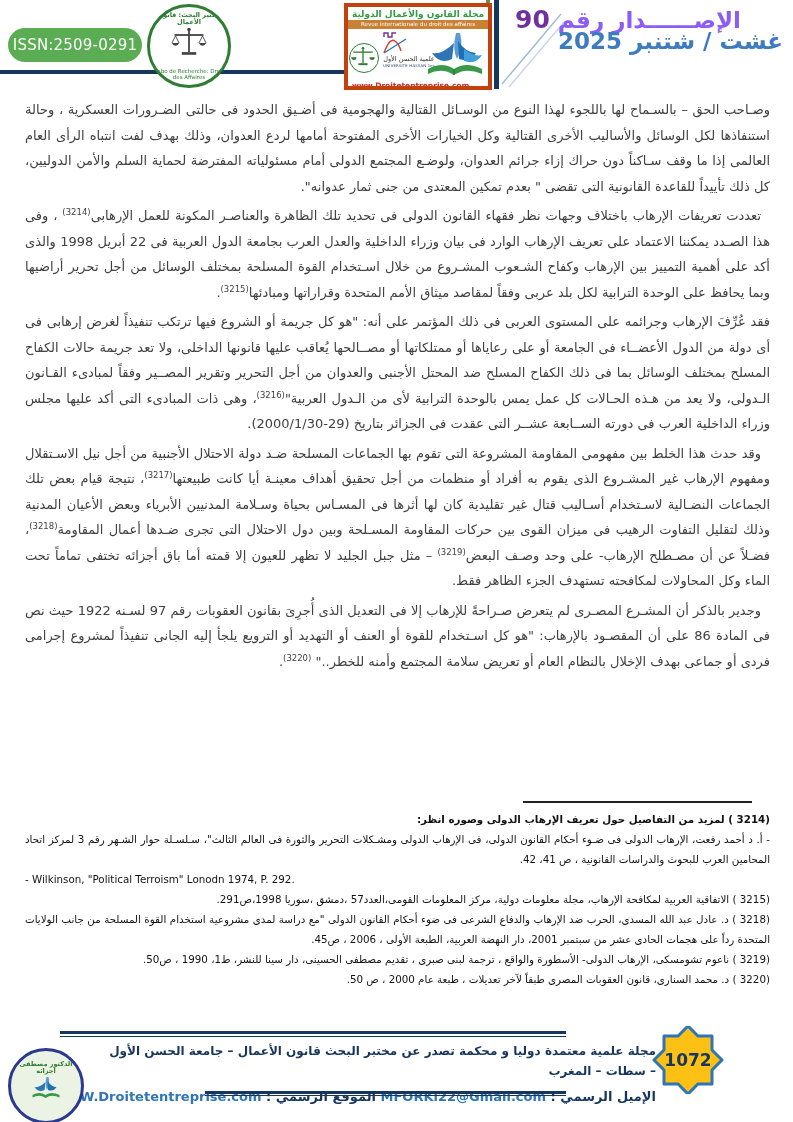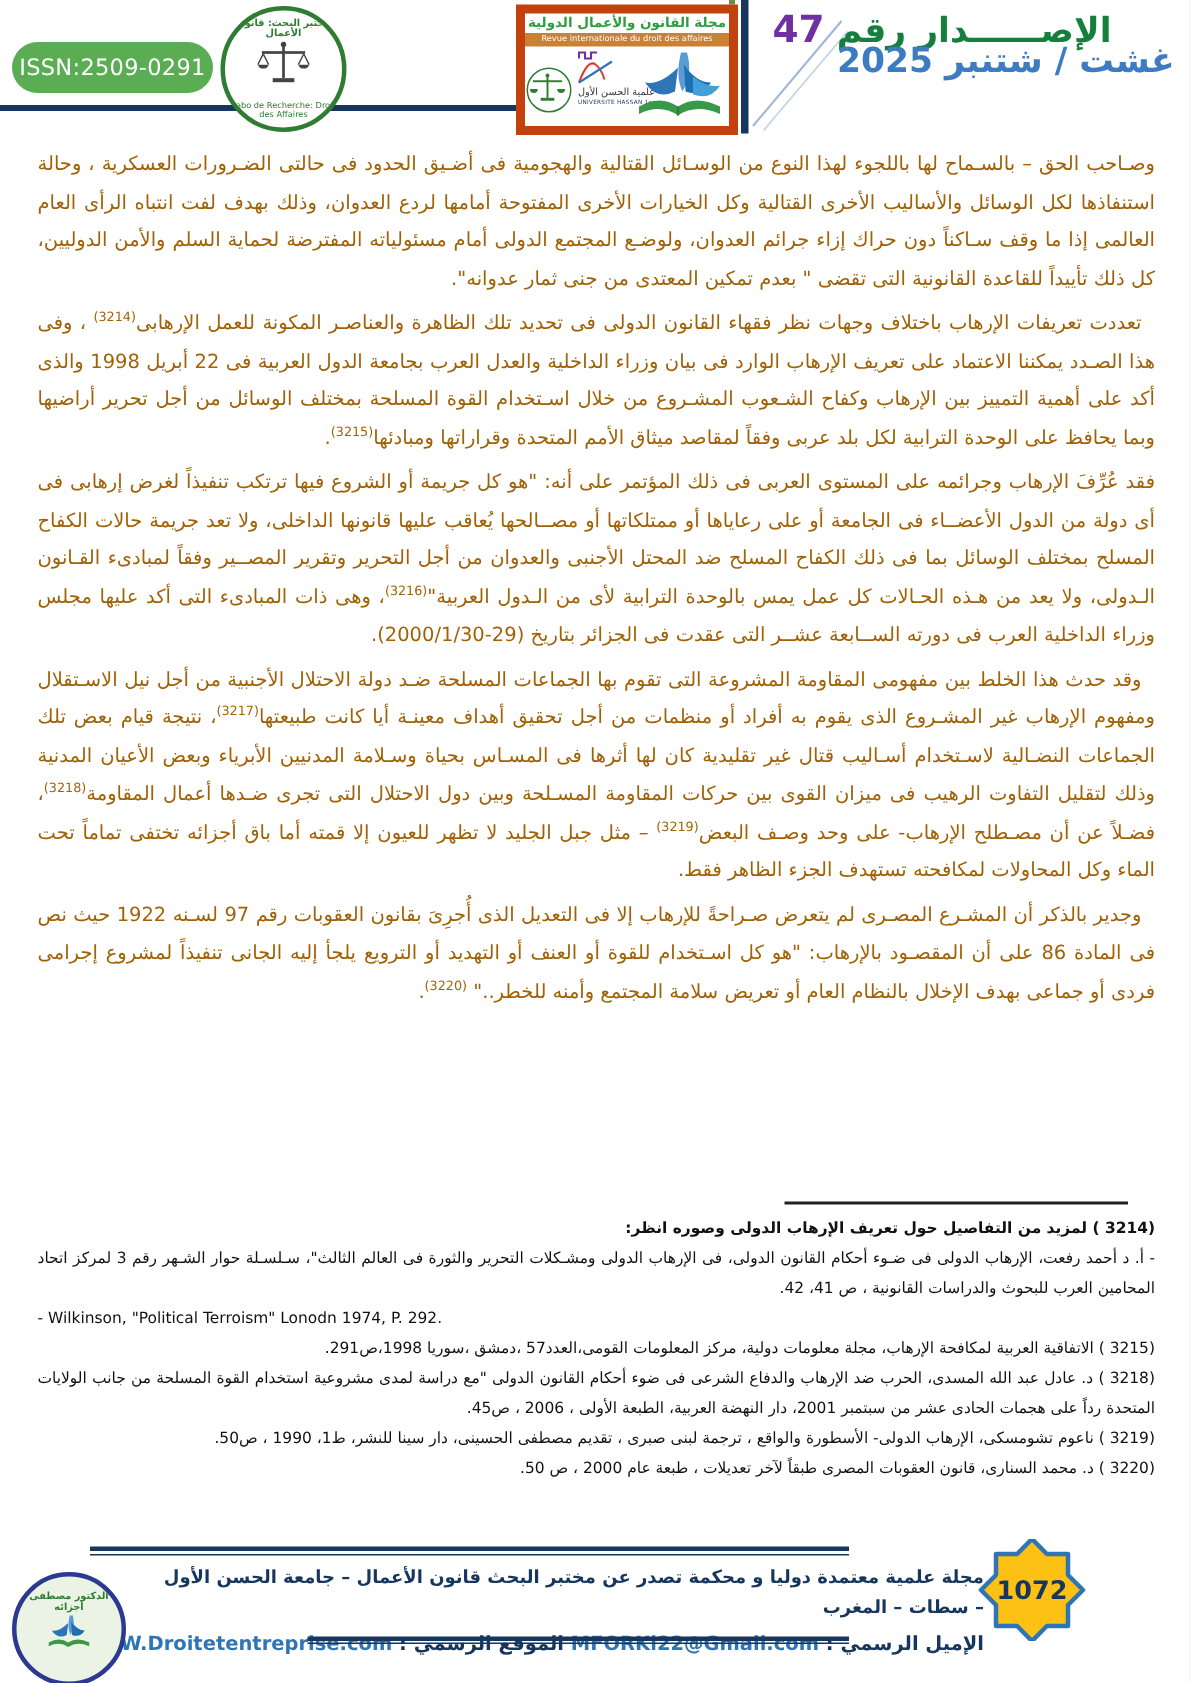--- a/index.html
+++ b/index.html
@@ -20,21 +20,21 @@
   .lab-logo {
     position:absolute; left:147px; top:4px; width:84px; height:84px; z-index:2;
     border-radius:50%; border:3px solid #2e7d32; background:#fff; box-sizing:border-box;
     text-align:center; overflow:hidden;
   }
   .lab-logo .t { font-size:6.5px; color:#2e7d32; font-weight:bold; margin-top:5px; line-height:7px; }
   .lab-logo .b { font-size:5.5px; color:#2e7d32; line-height:6px; margin-top:2px; }
 
   .banner {
     position:absolute; left:344px; top:3px; width:148px; height:87px; z-index:2;
-    background:#fff; border:6px solid #c2410c; box-sizing:border-box; overflow:hidden;
+    background:#fff; border:4px solid #c2410c; box-sizing:border-box; overflow:hidden;
   }
   .banner-title { color:#2f9e41; font-weight:bold; font-size:9px; text-align:center; padding-top:2px; direction:rtl; }
   .banner-strip { background:#c98136; color:#fff; font-size:5.5px; text-align:center; height:9px; line-height:9px; margin-top:1px; overflow:hidden; }
   .banner-mid { position:relative; height:52px; }
   .mini-seal {
     position:absolute; left:1px; top:14px; width:30px; height:30px; border-radius:50%;
     border:1.5px solid #2e7d32; box-sizing:border-box; background:#fff;
   }
   .chart-ic { position:absolute; left:34px; top:2px; }
   .univ { position:absolute; left:34px; top:26px; width:54px; text-align:center; }
@@ -43,32 +43,32 @@
   .book-logo { position:absolute; right:2px; top:0px; }
   .banner-web { color:#cc2a1e; font-weight:bold; font-size:7.5px; padding-left:4px; }
 
   .bar-green { position:absolute; left:486px; top:0; width:4px; height:89px; background:#6b8f3e; }
   .bar-navy  { position:absolute; left:494px; top:0; width:5px; height:89px; background:#17365d; }
 
   .issue-line {
     position:absolute; right:8px; top:5px; width:270px; direction:rtl; text-align:left;
     font-weight:bold; font-size:23px; z-index:3; white-space:nowrap;
   }
-  .issue-line .lbl { color:#15803d; }
+  .issue-line .lbl { color:#8b5cf6; }
   .issue-line .num { color:#7030a0; font-size:25px; }
   .issue-date {
     position:absolute; right:10px; top:28px; width:255px; direction:rtl; text-align:right;
     color:#3e7cc1; font-weight:bold; font-size:23px; z-index:3; white-space:nowrap;
   }
   .slash-deco { position:absolute; left:497px; top:8px; z-index:2; }
 
   
   .article {
     position:absolute; left:25px; top:97px; width:745px;
-    direction:rtl; text-align:justify; font-size:13px; line-height:25.5px; color:#a16207;
+    direction:rtl; text-align:justify; font-size:13px; line-height:25.5px; color:#404040;
   }
   .para { margin:0 0 4px 0; }
   .para.ind { text-indent:9px; }
   sup.ref { font-size:8.5px; line-height:0; }
 
   
   .fn-sep { position:absolute; left:523px; top:801px; width:229px; height:2px; background:#222; }
   .footnotes {
     position:absolute; left:25px; top:809px; width:745px;
     direction:rtl; text-align:justify; font-size:10.3px; line-height:20px; color:#111;
@@ -167,21 +167,21 @@
 
   <span class="slash-deco">
     <svg width="70" height="80" viewBox="0 0 70 80">
       <line x1="5" y1="76" x2="64" y2="6" stroke="#9fb8d9" stroke-width="1.4"></line>
       <line x1="12" y1="79" x2="68" y2="13" stroke="#c3d4e8" stroke-width="1.2"></line>
     </svg>
   </span>
 
   <div class="issue-line">
     <span class="lbl">الإصــــــدار رقم</span>
-    <span class="num">47</span>
+    <span class="num">90</span>
   </div>
   <div class="issue-date">غشت / شتنبر 2025</div>
 
   <div class="article">
       <div class="para">وصـاحب الحق – بالسـماح لها باللجوء لهذا النوع من الوسـائل القتالية والهجومية فى أضـيق الحدود فى حالتى الضـرورات العسكرية ، وحالة استنفاذها لكل الوسائل والأساليب الأخرى القتالية وكل الخيارات الأخرى المفتوحة أمامها لردع العدوان، وذلك بهدف لفت انتباه الرأى العام العالمى إذا ما وقف سـاكناً دون حراك إزاء جرائم العدوان، ولوضـع المجتمع الدولى أمام مسئولياته المفترضة لحماية السلم والأمن الدوليين، كل ذلك تأييداً للقاعدة القانونية التى تقضى " بعدم تمكين المعتدى من جنى ثمار عدوانه".</div>
       <div class="para ind">تعددت تعريفات الإرهاب باختلاف وجهات نظر فقهاء القانون الدولى فى تحديد تلك الظاهرة والعناصـر المكونة للعمل الإرهابى<sup class="ref">(3214)</sup> ، وفى هذا الصـدد يمكننا الاعتماد على تعريف الإرهاب الوارد فى بيان وزراء الداخلية والعدل العرب بجامعة الدول العربية فى 22 أبريل 1998 والذى أكد على أهمية التمييز بين الإرهاب وكفاح الشـعوب المشـروع من خلال اسـتخدام القوة المسلحة بمختلف الوسائل من أجل تحرير أراضيها وبما يحافظ على الوحدة الترابية لكل بلد عربى وفقاً لمقاصد ميثاق الأمم المتحدة وقراراتها ومبادئها<sup class="ref">(3215)</sup>.</div>
       <div class="para">فقد عُرِّفَ الإرهاب وجرائمه على المستوى العربى فى ذلك المؤتمر على أنه: "هو كل جريمة أو الشروع فيها ترتكب تنفيذاً لغرض إرهابى فى أى دولة من الدول الأعضــاء فى الجامعة أو على رعاياها أو ممتلكاتها أو مصــالحها يُعاقب عليها قانونها الداخلى، ولا تعد جريمة حالات الكفاح المسلح بمختلف الوسائل بما فى ذلك الكفاح المسلح ضد المحتل الأجنبى والعدوان من أجل التحرير وتقرير المصــير وفقاً لمبادىء القـانون الـدولى، ولا يعد من هـذه الحـالات كل عمل يمس بالوحدة الترابية لأى من الـدول العربية"<sup class="ref">(3216)</sup>، وهى ذات المبادىء التى أكد عليها مجلس وزراء الداخلية العرب فى دورته الســابعة عشــر التى عقدت فى الجزائر بتاريخ (29-2000/1/30).</div>
       <div class="para ind">وقد حدث هذا الخلط بين مفهومى المقاومة المشروعة التى تقوم بها الجماعات المسلحة ضـد دولة الاحتلال الأجنبية من أجل نيل الاسـتقلال ومفهوم الإرهاب غير المشـروع الذى يقوم به أفراد أو منظمات من أجل تحقيق أهداف معينـة أيا كانت طبيعتها<sup class="ref">(3217)</sup>،  نتيجة قيام بعض تلك الجماعات النضـالية لاسـتخدام أسـاليب قتال غير تقليدية كان لها أثرها فى المسـاس بحياة وسـلامة المدنيين الأبرياء وبعض الأعيان المدنية وذلك لتقليل التفاوت الرهيب فى ميزان القوى بين حركات المقاومة المسـلحة وبين دول الاحتلال التى تجرى ضـدها أعمال المقاومة<sup class="ref">(3218)</sup>، فضـلاً عن أن مصـطلح الإرهاب- على وحد وصـف البعض<sup class="ref">(3219)</sup> – مثل جبل الجليد لا تظهر للعيون إلا قمته أما باق أجزائه تختفى تماماً تحت الماء وكل المحاولات لمكافحته تستهدف الجزء الظاهر فقط.</div>
       <div class="para ind">وجدير بالذكر أن المشـرع المصـرى لم يتعرض صـراحةً للإرهاب إلا فى التعديل الذى أُجرِىَ بقانون العقوبات رقم 97 لسـنه 1922 حيث نص فى المادة 86 على أن المقصـود بالإرهاب: "هو كل اسـتخدام للقوة أو العنف أو التهديد أو الترويع يلجأ إليه الجانى تنفيذاً لمشروع إجرامى فردى أو جماعى بهدف الإخلال بالنظام العام أو تعريض سلامة المجتمع وأمنه للخطر.." <sup class="ref">(3220)</sup>.</div>
     </div>

